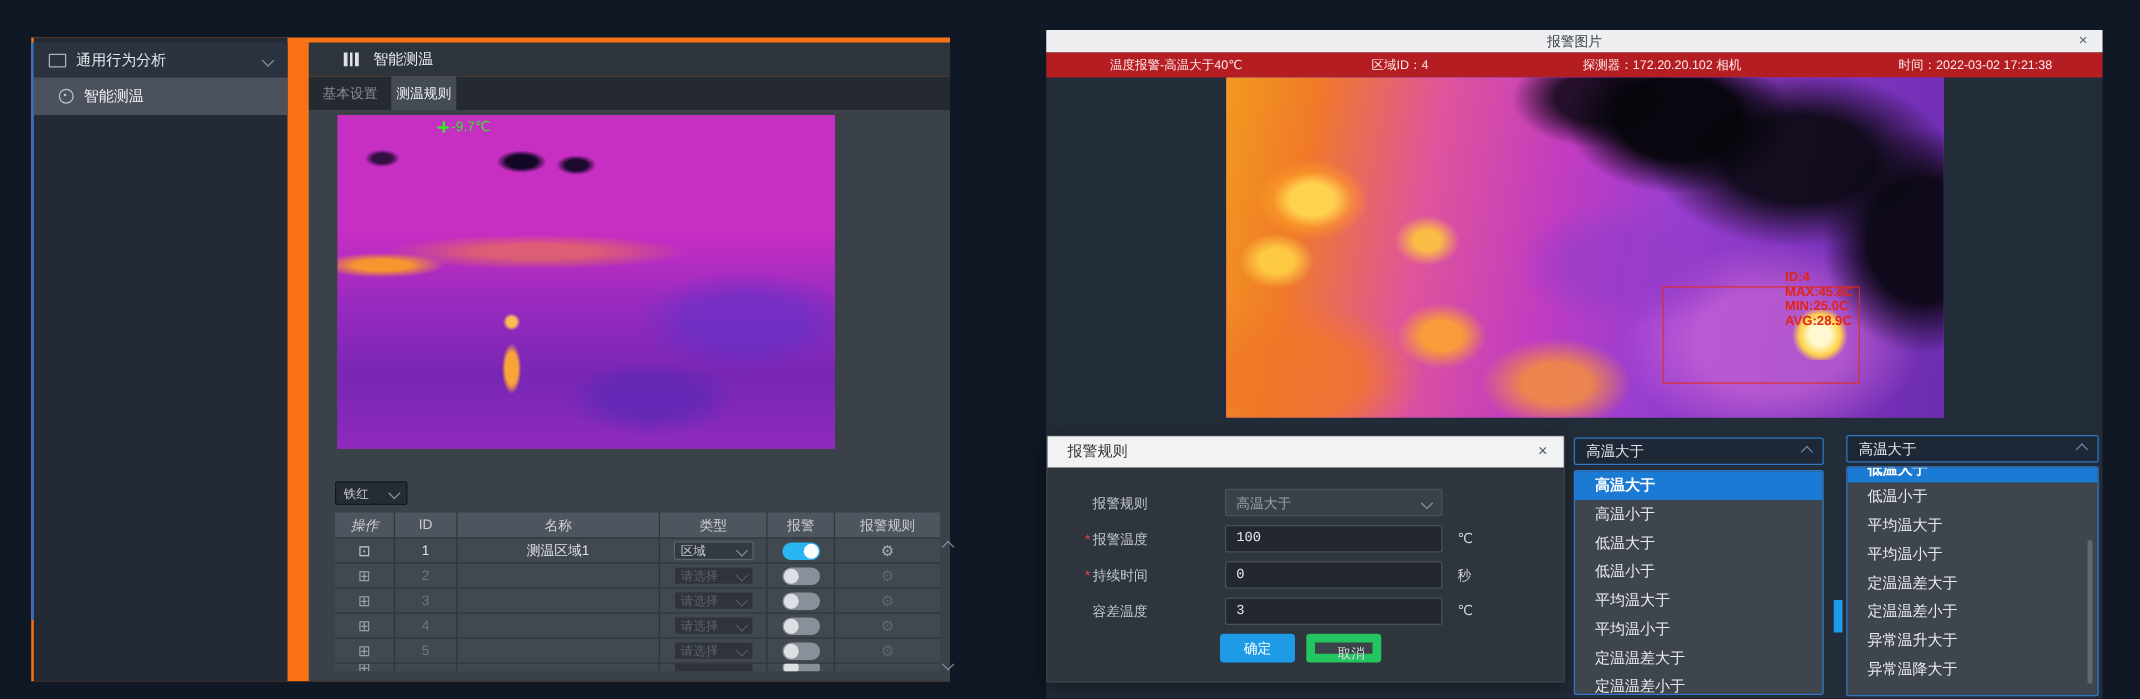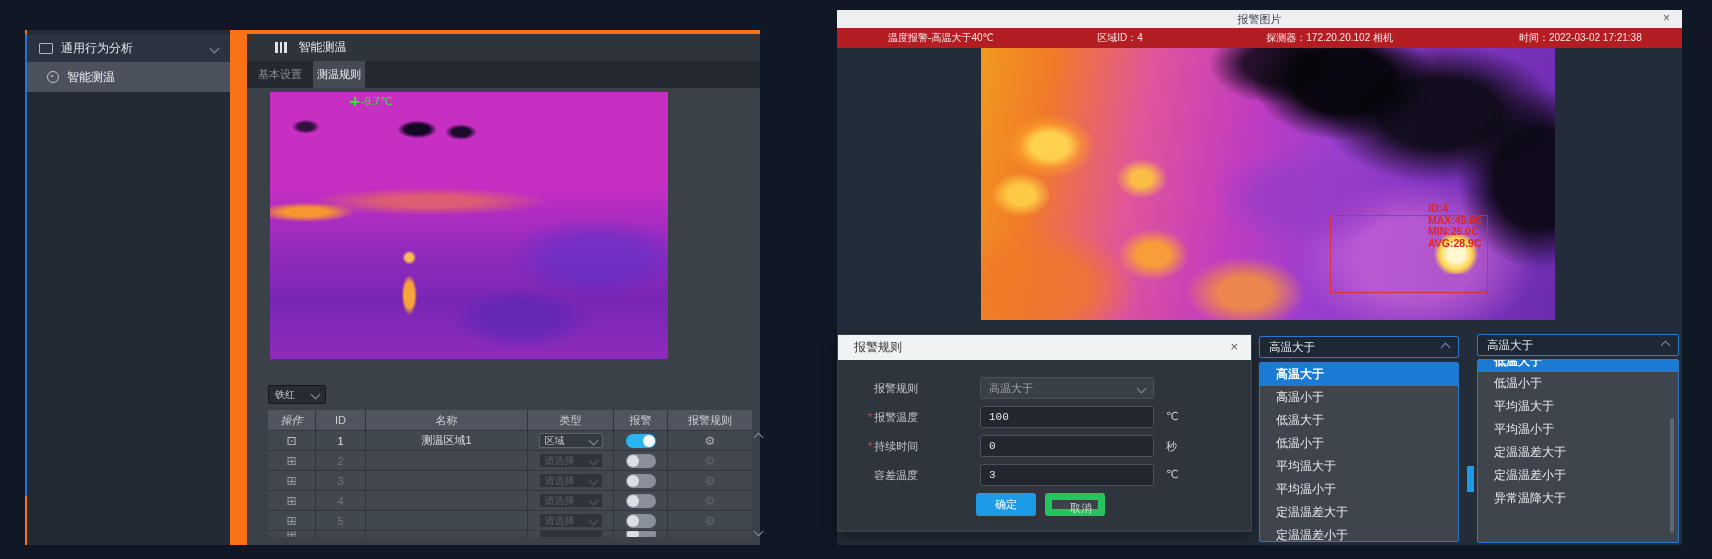--- a/index.html
+++ b/index.html
@@ -84,21 +84,21 @@
   .mini-select.dis span{color:#5c636a;}
   .mini-select.dis .chev{border-color:#555c64;}
   .gear{font-size:12px;line-height:1;color:#a9aeb5;}
   .gear.dim{color:#5f656d;}
   .trow.partial{height:7px;overflow:hidden;}
   .tscroll{position:absolute;font-size:0;}
   #tbl-up{left:487px;top:24px;}
   #tbl-down{left:487px;top:118px;}
 
   
-  #alarm-dialog{left:837px;top:10px;width:845px;height:535px;background:#232c39;}
+  #alarm-dialog{left:837px;top:24px;width:845px;height:535px;background:#232c39;}
   #ad-titlebar{left:0;top:0;width:100%;height:18px;background:#edeff1;display:flex;align-items:center;justify-content:center;}
   #ad-title{font-size:11px;color:#3a3f45;}
   #ad-close{position:absolute;right:12px;top:1px;font-size:12px;color:#555b62;cursor:default;}
   #redbar{left:0;top:18px;width:100%;height:20px;background:#b41e23;}
   #redbar span{position:absolute;top:50%;transform:translate(-50%,-50%);font-size:10px;color:#ffe9e9;white-space:nowrap;}
   #rb-alarm{left:12.3%;} #rb-region{left:33.5%;} #rb-detector{left:58.3%;} #rb-time{left:85.6%;margin-left:20px;}
 
   
   #thermal-right{left:144px;top:38px;width:574px;height:272px;background-color:#a03cc8;
     background-image:
@@ -423,16 +423,17 @@
   </div>
   <div id="dd2-list" class="dd-list">
     <div class="dd-partial">
         <span>低温大于</span>
       </div>
     <div class="dd-item">低温小于</div>
     <div class="dd-item">平均温大于</div>
     <div class="dd-item">平均温小于</div>
     <div class="dd-item">定温温差大于</div>
     <div class="dd-item">定温温差小于</div>
+    <div class="dd-item">异常温升大于</div>
     <div class="dd-item">异常温降大于</div>
   </div>
   <div id="dd2-scrollbar" class="abs"></div>
 </div>
 
 </body></html>

